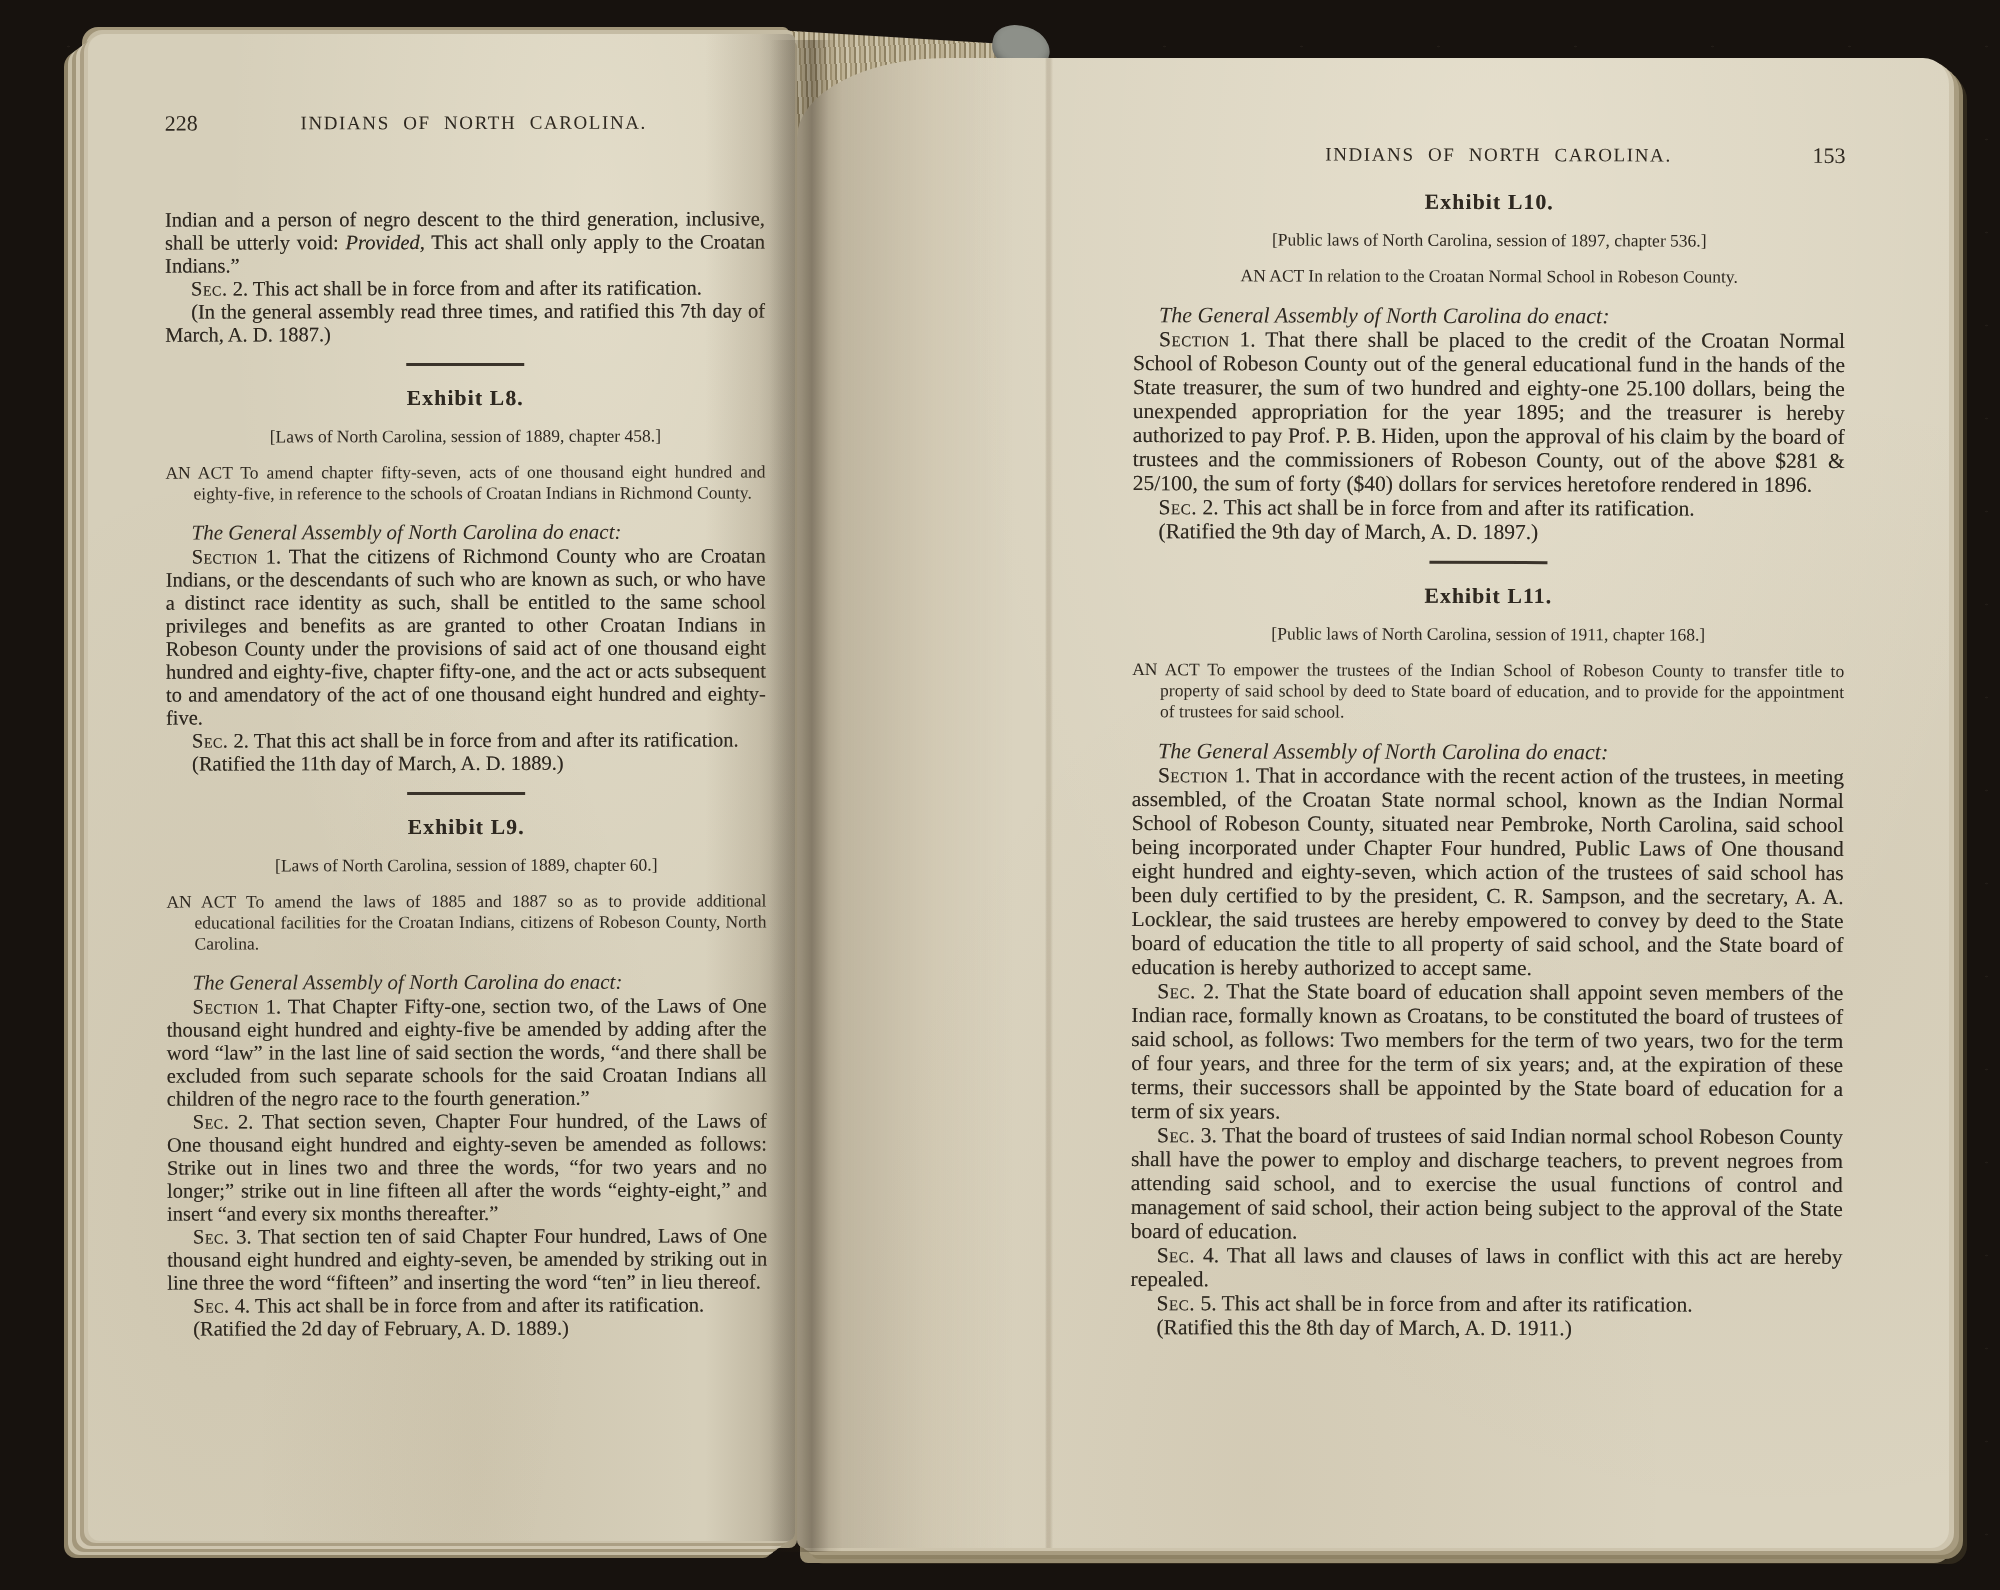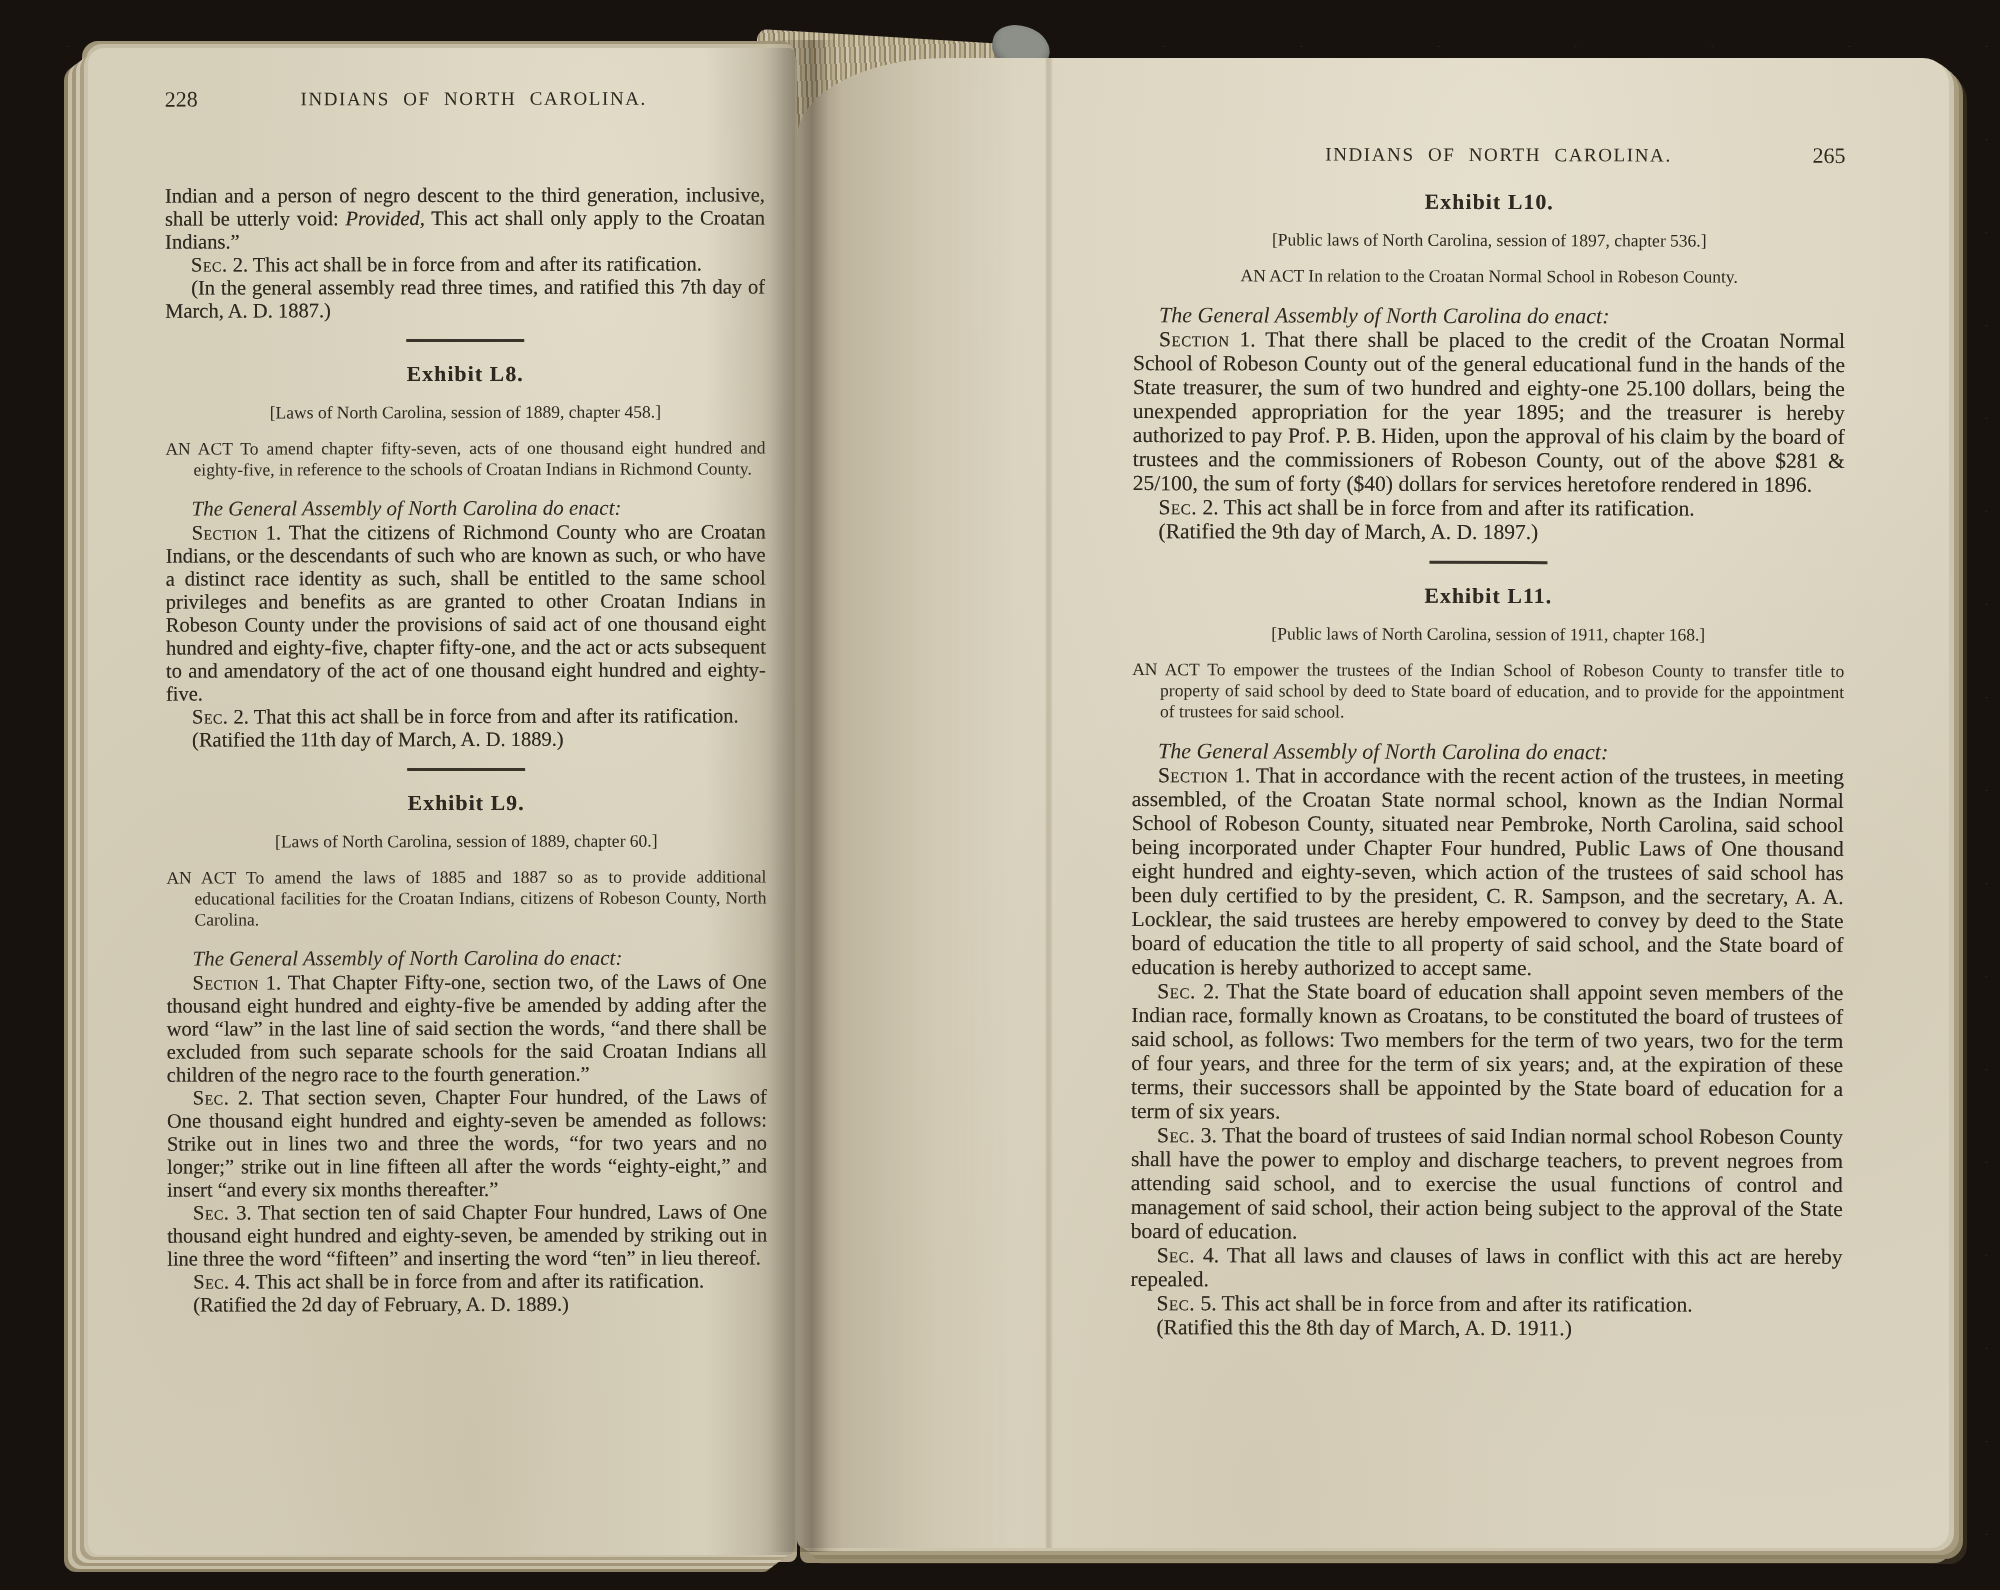--- a/index.html
+++ b/index.html
@@ -8,32 +8,32 @@
     background-image:
       radial-gradient(rgba(210,200,175,0.06) 1px, transparent 1.6px),
       radial-gradient(rgba(180,170,150,0.05) 1px, transparent 1.4px);
     background-size:137px 93px, 211px 157px;
     font-family:"Liberation Serif","DejaVu Serif",serif;
     color:var(--ink,#2e2820);
     position:relative;
   }
   .page{position:absolute;box-sizing:border-box;}
   #left-page{
-    left:88px;top:48px;width:707px;height:1507px;z-index:2;
+    left:88px;top:34px;width:707px;height:1507px;z-index:2;
     background-color:var(--paper-left,#d6cfba);
     background-image:
       radial-gradient(ellipse at 72% 12%, rgba(255,250,234,0.30), transparent 52%),
       radial-gradient(ellipse at 18% 78%, rgba(120,95,55,0.07), transparent 45%),
       radial-gradient(ellipse at 55% 95%, rgba(120,95,55,0.09), transparent 40%);
     border-radius:16px 6px 8px 12px;
     box-shadow:
       -4px 2px 0 #cbc2ab, -8px 5px 0 #ab9f84, -12px 8px 0 #cfc6b0,
       -16px 11px 0 #a3977b, -20px 14px 0 #c6bda5, -24px 17px 0 #8f8367,
       -2px -4px 0 #c5bca4, -6px -7px 0 #a2967a, 2px 7px 0 #b3a88d;
-    padding-top:40px;
+    padding-top:78px;
   }
   #left-page::after{
     content:"";position:absolute;top:0;right:0;width:90px;height:100%;
     background:linear-gradient(to right, transparent, rgba(90,74,48,0.16) 60%, rgba(58,46,28,0.34));
     border-radius:0 6px 8px 0;pointer-events:none;
   }
   #right-page{
     left:797px;top:58px;width:1152px;height:1490px;z-index:3;
     background-color:var(--paper-right,#dad3bf);
     background-image:
@@ -128,21 +128,21 @@
         <p class="p ind"><span class="sc">Sec.</span> 4. This act shall be in force from and after its ratification.</p>
         <p class="p ind">(Ratified the 2d day of February, A. D. 1889.)</p>
       </div>
   </div>
 </div>
 
 <div class="page" id="right-page">
   <div class="col">
     <div class="runhead">
       <span class="ttl">INDIANS OF NORTH CAROLINA.</span>
-      <span class="num right">265</span>
+      <span class="num right">153</span>
     </div>
     <div id="right-body">
         <p class="exh">Exhibit L10.</p>
         <p class="brk">[Public laws of North Carolina, session of 1897, chapter 536.]</p>
         <p class="act ctr">AN ACT In relation to the Croatan Normal School in Robeson County.</p>
         <p class="enact">The General Assembly of North Carolina do enact:</p>
         <p class="p ind"><span class="sc">Section</span> 1. That there shall be placed to the credit of the Croatan Normal School of Robeson County out of the general educational fund in the hands of the State treasurer, the sum of two hundred and eighty-one 25.100 dollars, being the unexpended appropriation for the year 1895; and the treasurer is hereby authorized to pay Prof. P. B. Hiden, upon the approval of his claim by the board of trustees and the commissioners of Robeson County, out of the above $281 &amp; 25/100, the sum of forty ($40) dollars for services heretofore rendered in 1896.</p>
         <p class="p ind"><span class="sc">Sec.</span> 2. This act shall be in force from and after its ratification.</p>
         <p class="p ind">(Ratified the 9th day of March, A. D. 1897.)</p>
         <div class="rule"></div>

